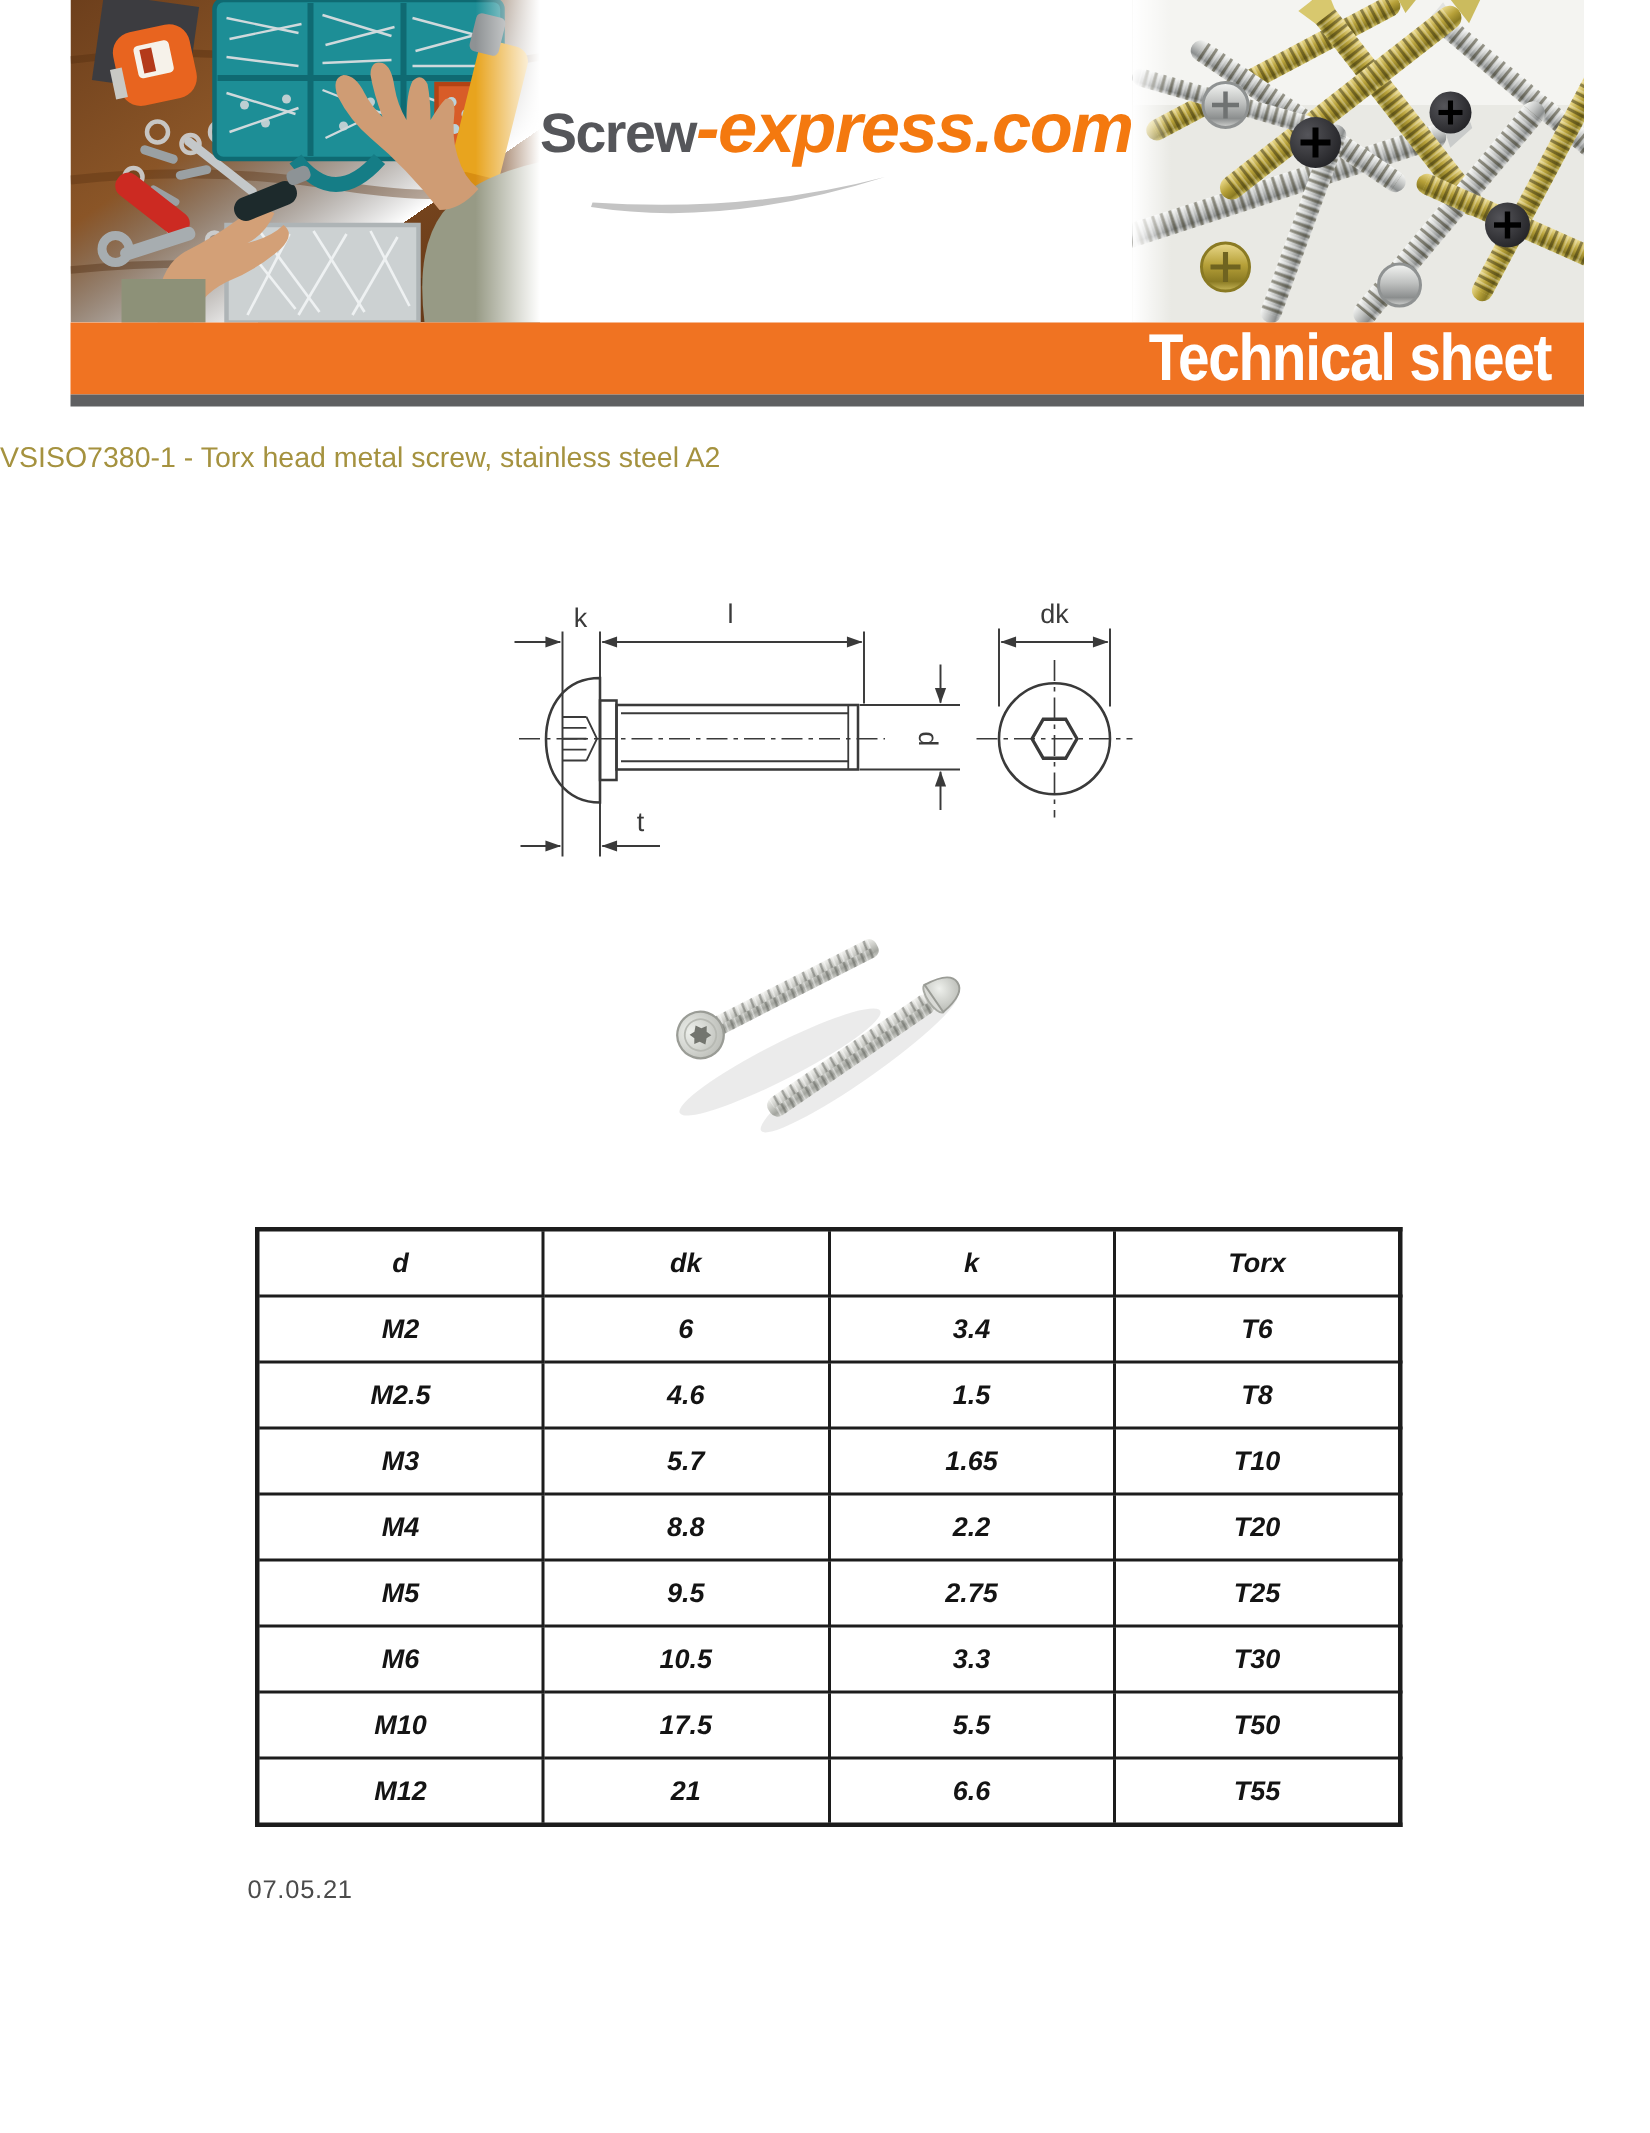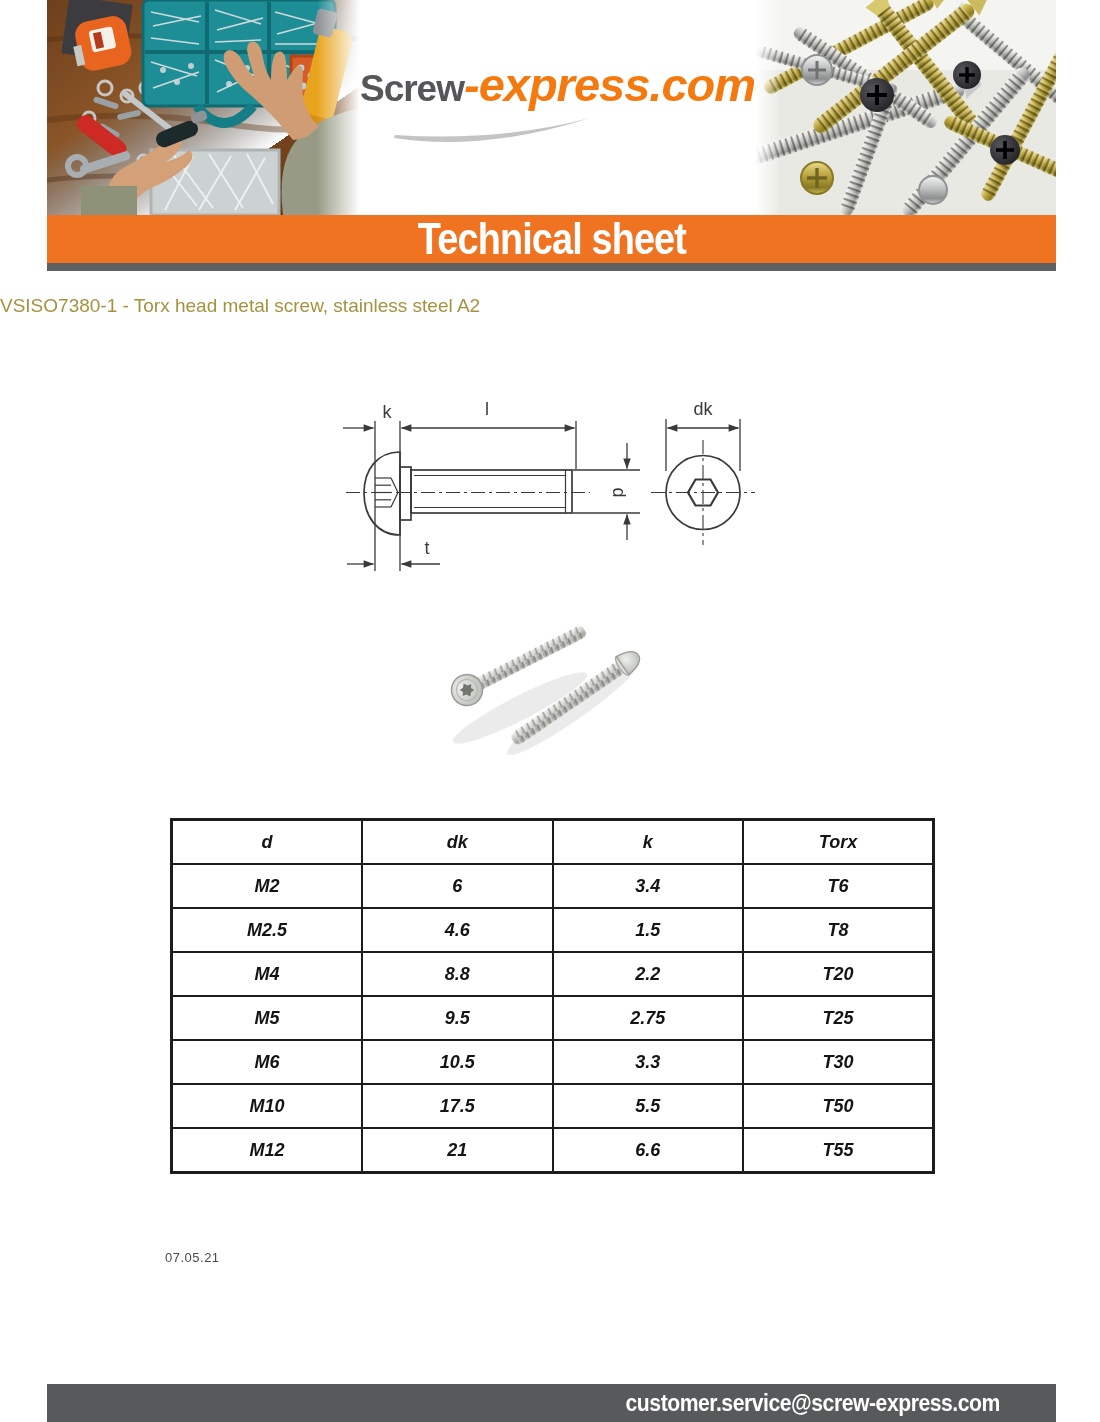--- a/index.html
+++ b/index.html
@@ -10,35 +10,35 @@
   .photo-left{left:47px;top:0;width:313px;height:215px;}
   .logo-wrap{left:360px;top:0;width:395px;height:215px;display:flex;flex-direction:column;
              align-items:center;justify-content:center;}
   .logo-text{white-space:nowrap;line-height:1;margin-top:-8px;}
   .logo-p1{font-weight:bold;font-size:37px;color:#55565a;letter-spacing:-1px;}
   .logo-p2{font-weight:bold;font-style:italic;font-size:47px;color:#f4790f;letter-spacing:-1px;}
   .swoosh{margin-top:6px;margin-left:-130px;}
   .photo-right{left:755px;top:0;width:301px;height:215px;}
   
   .banner{left:47px;top:215px;width:1009px;height:48px;background:#f07322;
-          display:flex;align-items:center;justify-content:center;}
+          display:flex;align-items:center;justify-content:flex-end;}
   .banner h1{margin:0;font-size:44px;line-height:44px;color:#ffffff;font-weight:bold;
              transform:scaleX(.86);letter-spacing:-1px;}
   .banner-underline{left:47px;top:263px;width:1009px;height:8px;background:#5f6062;}
   .subtitle{left:0;top:295px;width:1100px;text-align:left;font-size:19px;color:#a5923f;}
   
   .drawing{left:330px;top:385px;}
   .product-photo{left:425px;top:608px;}
   
   table.spec{position:absolute;left:170px;top:818px;width:765px;border-collapse:collapse;
              table-layout:fixed;}
   table.spec th,table.spec td{border:2px solid #1c1c1c;height:42px;text-align:center;
              font-weight:bold;font-style:italic;font-size:18px;color:#141414;padding:0;}
   table.spec{border:3px solid #1c1c1c;}
-  .date-stamp{left:165px;top:1250px;font-size:13px;color:#4b4b4b;letter-spacing:.5px;}
+  .date-stamp{left:165px;top:1250px;font-size:17px;color:#4b4b4b;letter-spacing:.5px;}
   
   .footer{left:47px;top:1384px;width:1009px;height:38px;background:#58595b;
           display:flex;align-items:center;justify-content:flex-end;}
   .footer span{color:#ffffff;font-weight:bold;font-size:23px;margin-right:56px;
                transform:scaleX(.92);transform-origin:right center;letter-spacing:-.5px;}
   svg text{font-family:"Liberation Sans",sans-serif;}
 </style>
 </head>
 <body>
 
@@ -416,20 +416,26 @@
           <td>3.4</td>
           <td>T6</td>
         </tr>
       <tr>
           <td>M2.5</td>
           <td>4.6</td>
           <td>1.5</td>
           <td>T8</td>
         </tr>
       <tr>
+          <td>M3</td>
+          <td>5.7</td>
+          <td>1.65</td>
+          <td>T10</td>
+        </tr>
+      <tr>
           <td>M4</td>
           <td>8.8</td>
           <td>2.2</td>
           <td>T20</td>
         </tr>
       <tr>
           <td>M5</td>
           <td>9.5</td>
           <td>2.75</td>
           <td>T25</td>
@@ -450,17 +456,14 @@
           <td>M12</td>
           <td>21</td>
           <td>6.6</td>
           <td>T55</td>
         </tr>
     </tbody>
   </table>
 
   <div class="abs date-stamp">07.05.21</div>
 
-  <footer class="abs footer">
-    <span>customer.service@screw-express.com</span>
-  </footer>
 
 </div>
 
 </body></html>

